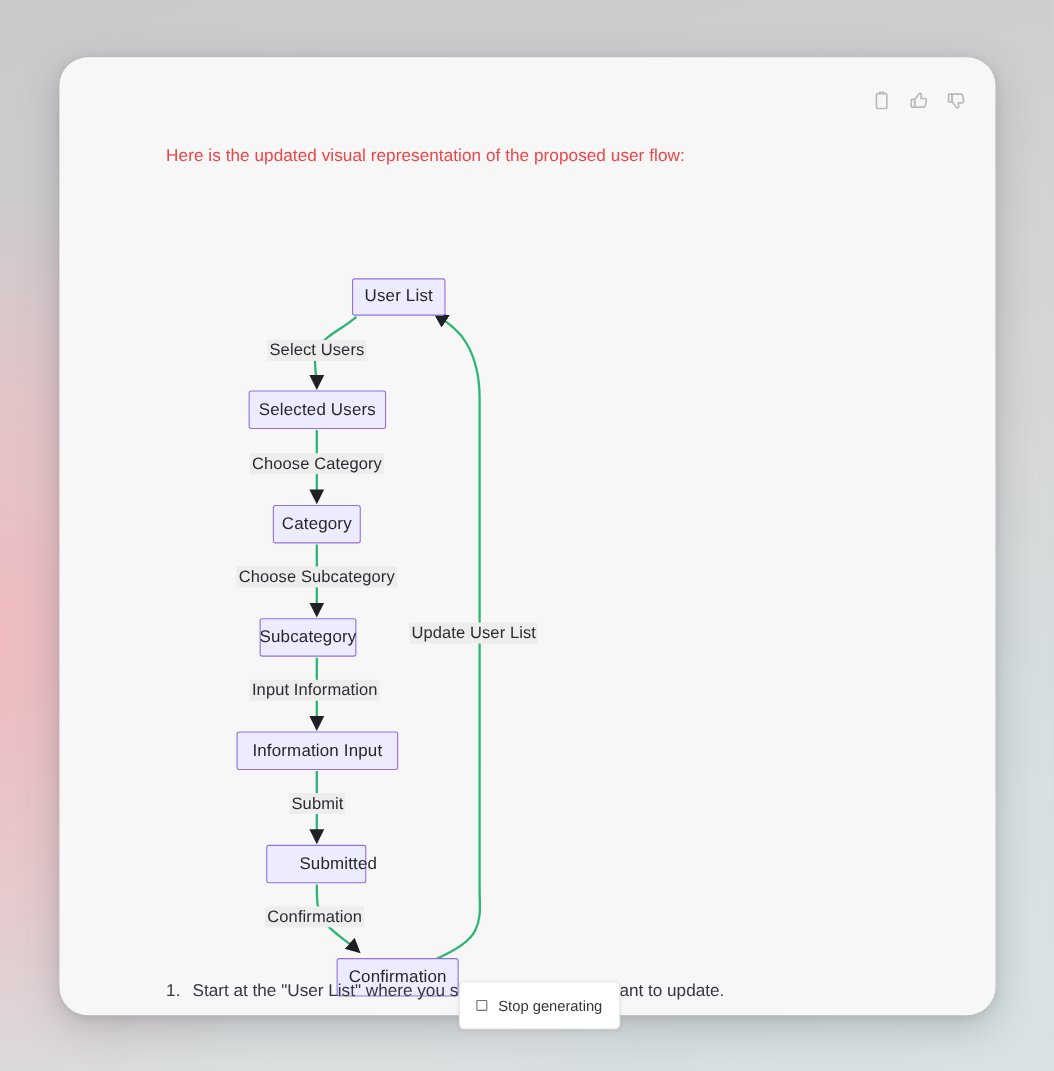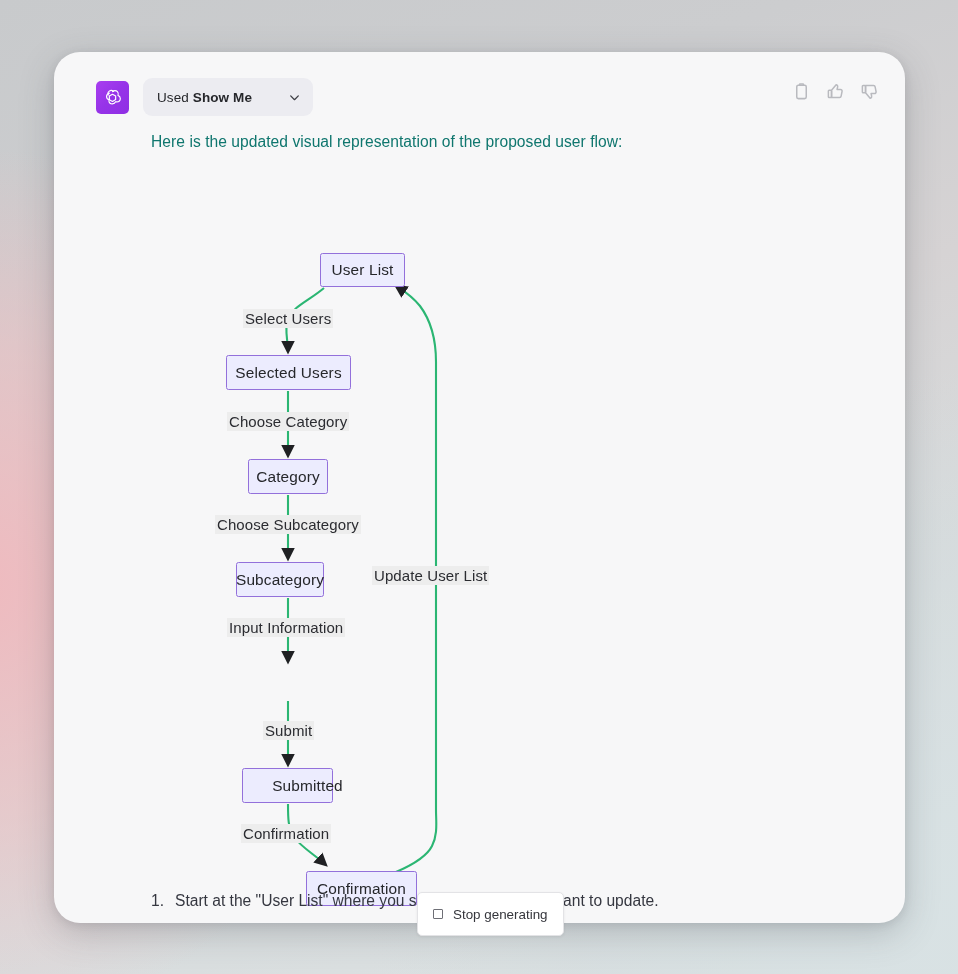--- a/index.html
+++ b/index.html
@@ -90,21 +90,21 @@
   }
   #actions .act { width: 19px; height: 19px; color: #b9babf; cursor: pointer; display:flex; }
   #actions .act svg { display:block; }
 
   
   #intro {
     position: absolute;
     left: 97px;
     top: 81px;
     font-size: 15.6px;
-    color: #0f766e;
+    color: #ef4444;
     letter-spacing: .05px;
   }
 
   
   #diagram {
     position: absolute;
     left: 60px;
     top: 130px;
     width: 620px;
     height: 690px;
@@ -174,41 +174,20 @@
     flex: none;
   }
 </style>
 </head>
 <body>
 
 <div id="backdrop"></div>
 
 <div id="card">
 
-  <div id="msg-header">
-
-    <div id="avatar">
-      <span>
-        <svg width="21" height="21" viewBox="0 0 24 24" fill="none" stroke="#ffffff" stroke-width="1.35" stroke-linecap="round" stroke-linejoin="round">
-          <path d="M12 5.2c1.6-1.6 4.1-1.5 5.6.1 1.1 1.2 1.3 2.9.7 4.3 1.5.5 2.6 1.9 2.6 3.6 0 2.2-1.8 3.9-4 3.9-.5 0-1-.1-1.4-.3-.6 1.4-2 2.4-3.6 2.4-2.2 0-4-1.7-4-3.9 0-.3 0-.5.1-.8-1.6-.4-2.8-1.9-2.8-3.6 0-1.9 1.4-3.5 3.3-3.8"></path>
-          <path d="M7.2 9.1c-.7-1.5-.3-3.4 1.1-4.4 1.5-1.1 3.6-.9 4.9.4"></path>
-          <path d="M12 8.3l3.6 2v4.1L12 16.5l-3.6-2v-4.1z"></path>
-        </svg>
-      </span>
-    </div>
-
-    <div id="tool-chip">
-      <span class="chip-text"><span>Used</span> <span class="bold">Show Me</span></span>
-      <span class="chev">
-        <svg width="13" height="13" viewBox="0 0 24 24" fill="none" stroke="currentColor" stroke-width="2.4" stroke-linecap="round" stroke-linejoin="round">
-          <polyline points="5 9 12 16 19 9"></polyline>
-        </svg>
-      </span>
-    </div>
-  </div>
 
   <div id="actions">
     <span class="act">
       <svg width="19" height="19" viewBox="0 0 24 24" fill="none" stroke="currentColor" stroke-width="1.9" stroke-linecap="round" stroke-linejoin="round">
         <rect x="6" y="4" width="12" height="17" rx="2"></rect>
         <path d="M9.5 4V3.2c0-.4.3-.7.7-.7h3.6c.4 0 .7.3.7.7V4"></path>
       </svg>
     </span>
     <span class="act">
       <svg width="19" height="19" viewBox="0 0 24 24" fill="none" stroke="currentColor" stroke-width="1.9" stroke-linecap="round" stroke-linejoin="round">
@@ -258,20 +237,23 @@
     </div>
     <div class="node-box" style="left:112px; top:173px; width:125px; height:35px;">
       <span>Selected Users</span>
     </div>
     <div class="node-box" style="left:134px; top:277px; width:80px;  height:35px;">
       <span>Category</span>
     </div>
     <div class="node-box" style="left:122px; top:380px; width:88px; height:35px;">
       <span>Subcategory</span>
     </div>
+    <div class="node-box" style="left:101px; top:483px; width:147px; height:35px;">
+      <span>Information Input</span>
+    </div>
     <div class="node-box" style="left:128px; top:586px; width:91px;  height:35px;padding-left:40px;">
       <span>Submitted</span>
     </div>
     <div class="node-box" style="left:192px; top:689px; width:111px; height:35px;">
       <span>Confirmation</span>
     </div>
 
     <div class="edge-label" style="left:129px; top:127px;">Select Users</div>
     <div class="edge-label" style="left:113px; top:230px;">Choose Category</div>
     <div class="edge-label" style="left:101px; top:333px;">Choose Subcategory</div>

